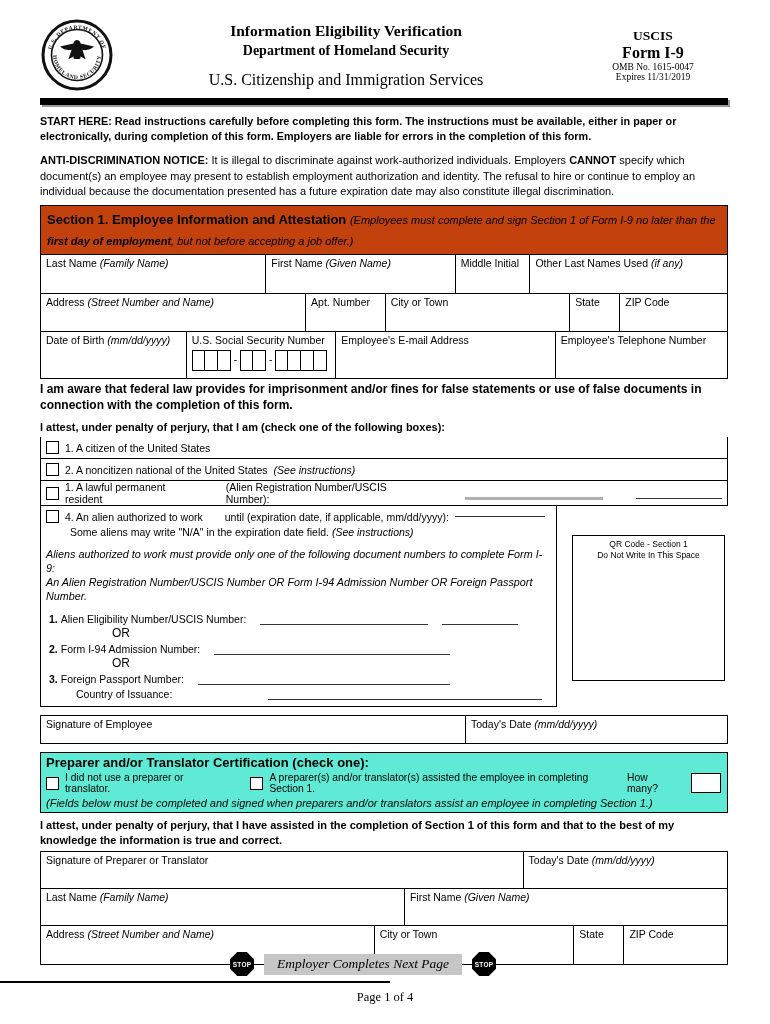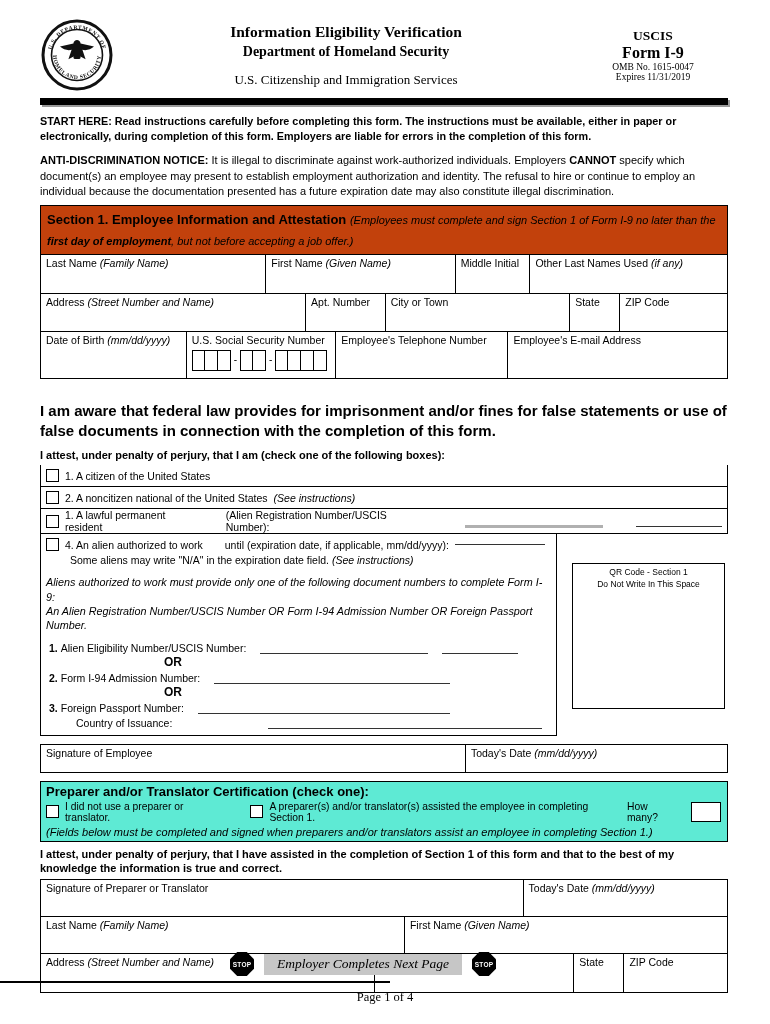--- a/index.html
+++ b/index.html
@@ -9,21 +9,21 @@
     font-family:"Liberation Sans", sans-serif; color:#000; overflow:hidden;
   }
   .content { padding:0 42px 0 40px; }
 
   
   .hdr { display:flex; align-items:center; padding-top:18px; }
   .hdr-seal { width:74px; height:74px; flex:none; }
   .hdr-center { flex:1; text-align:center; font-family:"Liberation Serif", serif; }
   .hdr-t1 { font-size:15.5px; font-weight:bold; }
   .hdr-t2 { font-size:14px; font-weight:bold; margin-top:3px; }
-  .hdr-t3 { font-size:13px; margin-top:12px; }
+  .hdr-t3 { font-size:16px; margin-top:12px; }
   .hdr-right { width:150px; flex:none; text-align:center; font-family:"Liberation Serif", serif; }
   .hdr-agency { font-size:13.5px; font-weight:bold; }
   .hdr-form { font-size:16px; font-weight:bold; }
   .hdr-omb, .hdr-exp { font-size:9.5px; }
   .black-bar { height:7px; background:#000; margin-top:6px; box-shadow:2px 2px 0 #999; }
 
   
   .p-start { font-size:10.8px; font-weight:bold; line-height:1.4; margin-top:9px; }
   .p-anti { font-size:11px; line-height:1.4; margin-top:9px; }
   .p-anti b { font-weight:bold; }
@@ -44,21 +44,21 @@
 
   .r-a { min-height:38px; } .r-b { min-height:38px; } .r-c { min-height:47px; }
 
   
   .ssn-row { display:flex; align-items:center; margin-top:3px; }
   .ssn-grp { display:flex; }
   .ssn-cell { width:13px; height:21px; border:1px solid #000; border-left:none; background:#fff; }
   .ssn-grp .ssn-cell:first-child { border-left:1px solid #000; }
   .ssn-dash { margin:0 3px; font-size:10px; }
 
-  .p-aware { font-size:15px; font-weight:bold; line-height:1.35; margin-top:22px; }
+  .p-aware { font-size:12px; font-weight:bold; line-height:1.35; margin-top:2px; }
   .p-attest { font-size:11px; font-weight:bold; margin-top:8px; margin-bottom:4px; }
 
   
   .opt { border:1px solid #000; border-top:none; min-height:22px; display:flex; align-items:center;
          padding:0 5px; font-size:10.5px; gap:6px; }
   .opt:first-of-type { border-top:1px solid #000; }
   .cb { width:13px; height:13px; border:1px solid #000; background:#fff; flex:none; }
   .sp12 { width:12px; flex:none; }
   .gray-line { width:142px; height:3px; background:#b0b0b0; align-self:flex-end; margin-bottom:5px; }
   .blk-line { border-bottom:1px solid #333; height:1px; align-self:flex-end; margin-bottom:6px; }
@@ -67,21 +67,21 @@
   .box4-wrap { position:relative; min-height:182px; }
   .box4 { width:75.2%; border:1px solid #000; border-top:none; padding:4px 6px 6px 5px;
           font-size:10.5px; min-height:182px; }
   .b4-line1 { display:flex; align-items:center; gap:6px; }
   .b4-line2 { margin:3px 0 0 24px; }
   .aliens-note { font-style:italic; font-size:10.8px; line-height:1.3; margin-top:9px; }
   .doc-list { margin-top:10px; }
   .doc-row { display:flex; align-items:flex-end; margin-top:3px; }
   .doc-num { font-weight:bold; margin:0 3px 0 3px; }
   .fline { border-bottom:1px solid #333; height:12px; flex:none; }
-  .or-row { font-weight:bold; font-size:12px; margin:1px 0 1px 118px; }
+  .or-row { font-weight:normal; font-size:12px; margin:1px 0 1px 66px; }
   .country-row { margin-left:30px;gap:41px; }
   .qr-box { position:absolute; right:3px; top:29px; width:153px; height:146px;
             border:1px solid #000; text-align:center; padding-top:3px; font-size:8.5px; line-height:1.3; }
 
   .sig-tbl { margin-top:8px; border-top:1px solid #000; }
   .r-sig { min-height:27px; }
 
   
   .prep-box { margin-top:8px; background:#5eead4; border:1px solid #000; padding:2px 6px 3px 5px; }
   .prep-title { font-size:13px; font-weight:bold; }
@@ -193,22 +193,22 @@
               </span>
             <span class="ssn-dash">-</span>
             <span class="ssn-grp">
                 <span class="ssn-cell"></span>
                 <span class="ssn-cell"></span>
                 <span class="ssn-cell"></span>
                 <span class="ssn-cell"></span>
               </span>
           </div>
         </div>
+        <div class="cell w-email"><span>Employee's E-mail Address</span></div>
         <div class="cell w-phone"><span>Employee's Telephone Number</span></div>
-        <div class="cell w-email"><span>Employee's E-mail Address</span></div>
       </div>
     </div>
 
     <div class="p-aware">I am aware that federal law provides for imprisonment and/or fines for false statements or use of false documents in connection with the completion of this form.</div>
     <div class="p-attest">I attest, under penalty of perjury, that I am (check one of the following boxes):</div>
 
     <div class="opt">
       <span class="cb"></span>
       <span>1. A citizen of the United States</span>
     </div>

